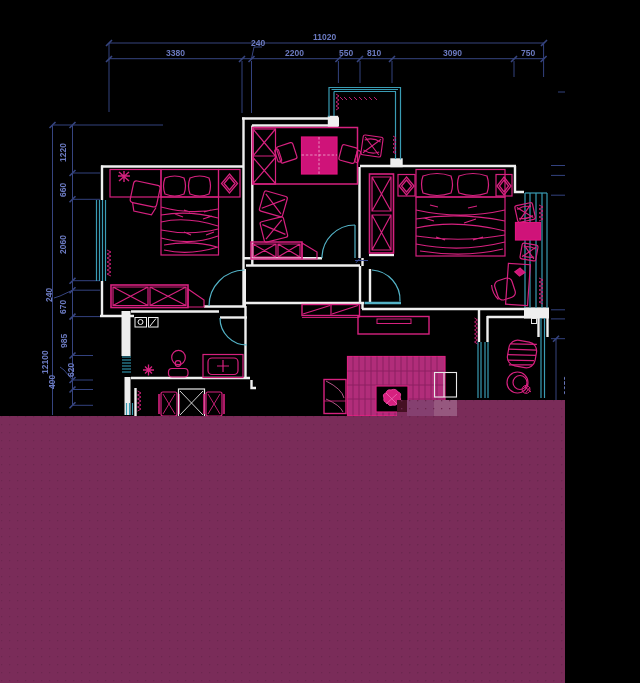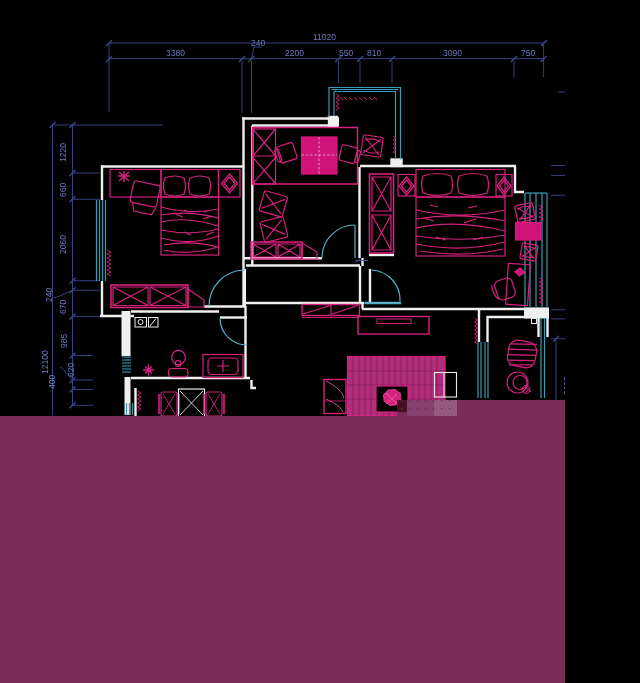--- a/index.html
+++ b/index.html
@@ -1,16 +1,16 @@
 <!DOCTYPE html>
 <html><head>
 <meta charset="utf-8">
 <style>
   html,body{margin:0;padding:0;background:#000;}
-  .wrap{width:565px;height:683px;position:relative;overflow:hidden;background:#000;}
+  .wrap{width:565px;height:683px;position:relative;overflow:hidden;background:#000;font-weight:bold;}
   svg{position:absolute;top:0;left:0;}
   text{font-family:"Liberation Sans", sans-serif;}
 </style>
 </head>
 <body>
 <div class="wrap">
 <svg width="640" height="683" viewBox="0 0 640 683">
 <defs>
   <pattern id="griddots" width="8" height="8" patternUnits="userSpaceOnUse" x="1" y="0">
     <rect width="8" height="8" fill="none"></rect>

